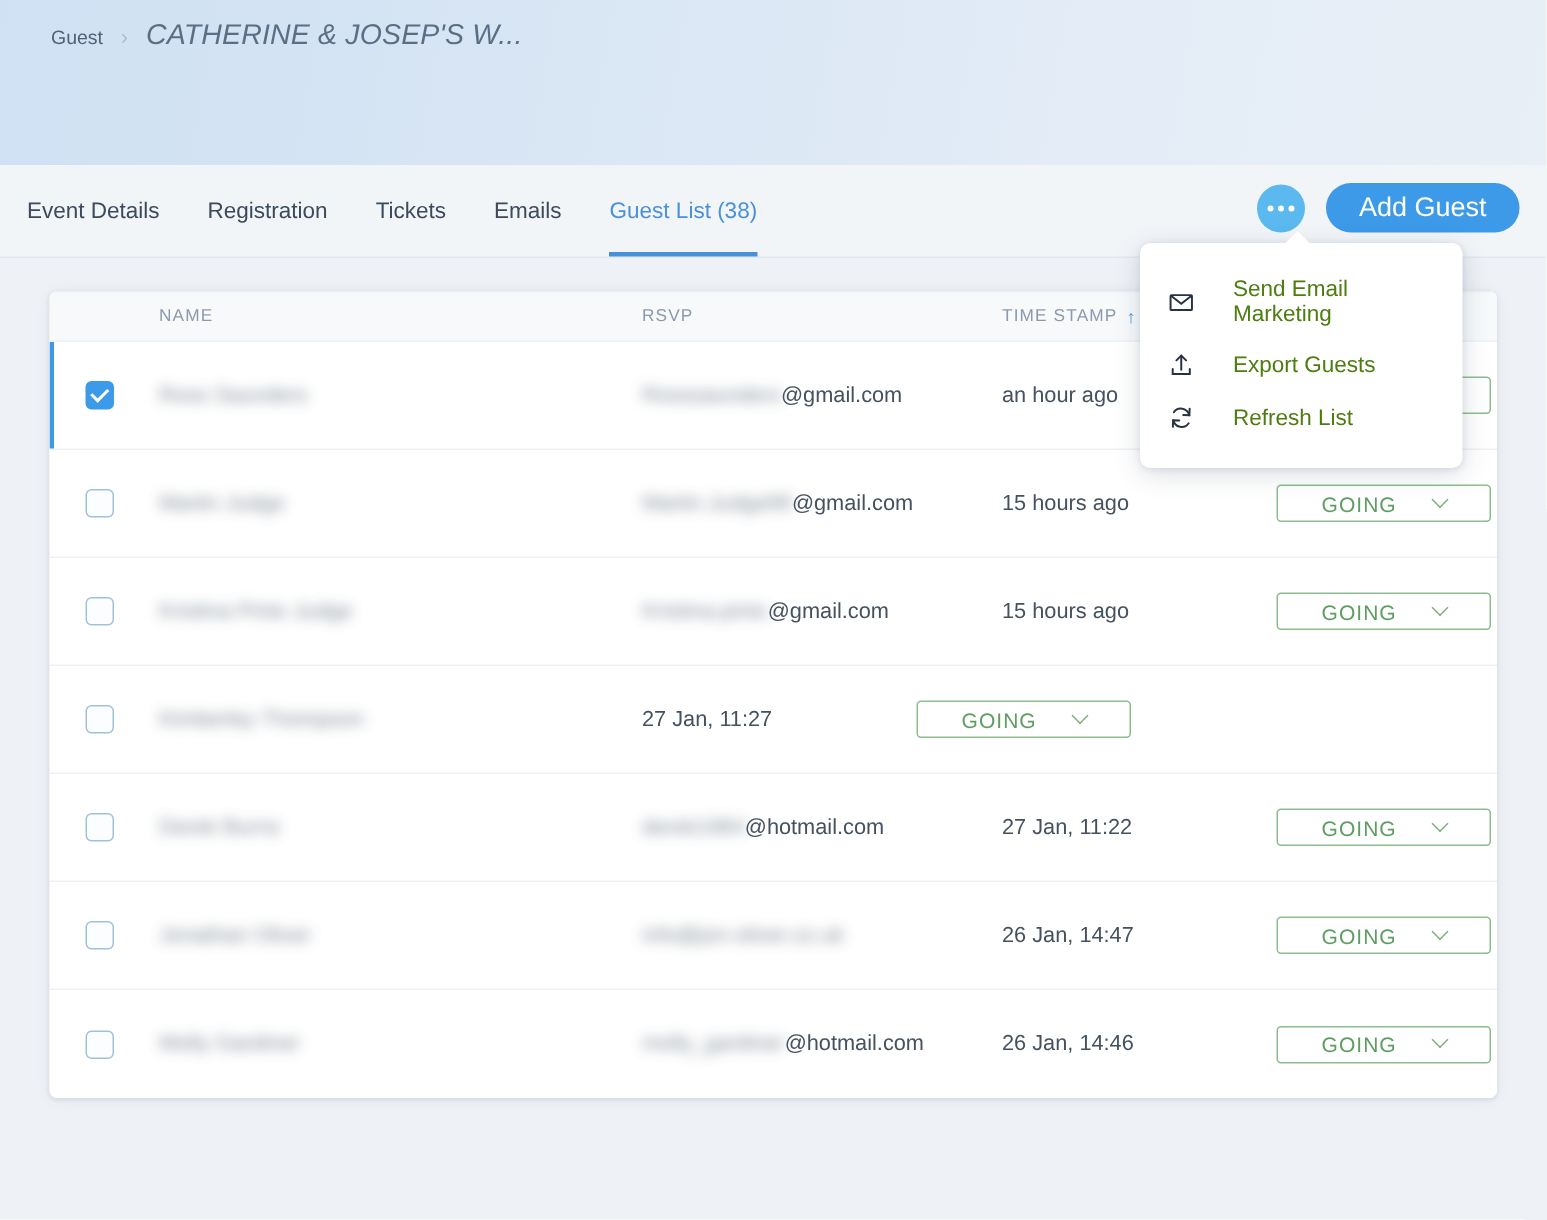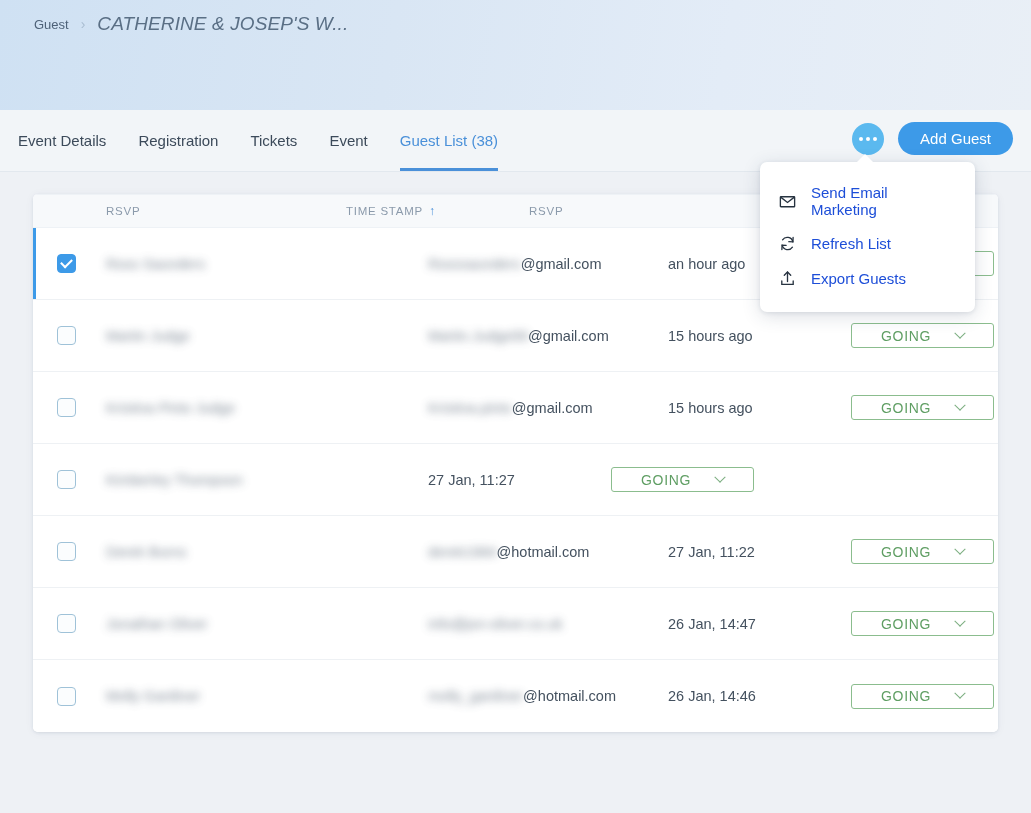--- a/index.html
+++ b/index.html
@@ -135,21 +135,21 @@
     border-radius: 50%;
     background: #ffffff;
     display: block;
   }
   .add-guest-button {
     height: 33px;
     padding: 0 22px;
     border-radius: 17px;
     background: #3d9ae8;
     color: #fff;
-    font-size: 15px;
+    font-size: 18px;
     border: none;
     cursor: pointer;
     font-family: inherit;
   }
 
   
   .dropdown {
     position: absolute;
     top: 52px;
     right: 56px;
@@ -166,24 +166,24 @@
     top: -8px;
     left: 96px;
     width: 0; height: 0;
     border-left: 9px solid transparent;
     border-right: 9px solid transparent;
     border-bottom: 9px solid #ffffff;
   }
   .menu-item {
     display: flex;
     align-items: center;
-    gap: 14px;
+    gap: 25px;
     padding: 8px 18px;
     font-size: 15px;
-    color: #1d4ed8;
+    color: #4d7c0f;
     cursor: pointer;
   }
   .menu-icon {
     width: 19px; height: 19px;
     flex: 0 0 19px;
     color: #273340;
     display: flex;
     align-items: center;
     justify-content: center;
   }
@@ -341,21 +341,21 @@
     <div class="tab">
       <span>Event Details</span>
     </div>
     <div class="tab">
       <span>Registration</span>
     </div>
     <div class="tab">
       <span>Tickets</span>
     </div>
     <div class="tab">
-      <span>Event</span>
+      <span>Emails</span>
     </div>
     <div class="tab active">
       <span>Guest List (38)</span>
     </div>
   </div>
 
   <div class="tabbar-actions">
     <button class="more-button">
       <span></span>
       <span></span>
@@ -366,51 +366,52 @@
 
   <div class="dropdown">
     <div class="menu-item">
       <span class="menu-icon">
         <svg width="19" height="19" viewBox="0 0 20 20" fill="none" stroke="currentColor" stroke-width="1.4">
           <rect x="2.5" y="5" width="15" height="10.5" rx="0.6"></rect>
           <path d="M2.8 5.4 L10 11 L17.2 5.4"></path>
         </svg>
       </span>
       <span>Send Email Marketing</span>
+    </div>
+    <div class="menu-item">
+      <span class="menu-icon">
+        <svg width="19" height="19" viewBox="0 0 20 20" fill="none" stroke="currentColor" stroke-width="1.4" stroke-linecap="round">
+          <path d="M10 13.2 L10 3.4"></path>
+          <path d="M6.6 6.6 L10 3.2 L13.4 6.6"></path>
+          <path d="M4 12.6 L4 16.2 L16 16.2 L16 12.6"></path>
+        </svg>
+      </span>
+      <span>Export Guests</span>
     </div>
     <div class="menu-item">
       <span class="menu-icon">
         <svg width="19" height="19" viewBox="0 0 20 20" fill="none" stroke="currentColor" stroke-width="1.4" stroke-linecap="round">
           <path d="M15.6 8.2 A6 6 0 0 0 4.8 6.1"></path>
           <path d="M4.4 11.8 A6 6 0 0 0 15.2 13.9"></path>
           <path d="M15.9 3.6 L15.7 8.3 L11.4 8.1"></path>
           <path d="M4.1 16.4 L4.3 11.7 L8.6 11.9"></path>
         </svg>
       </span>
       <span>Refresh List</span>
     </div>
-    <div class="menu-item">
-      <span class="menu-icon">
-        <svg width="19" height="19" viewBox="0 0 20 20" fill="none" stroke="currentColor" stroke-width="1.4" stroke-linecap="round">
-          <path d="M10 13.2 L10 3.4"></path>
-          <path d="M6.6 6.6 L10 3.2 L13.4 6.6"></path>
-          <path d="M4 12.6 L4 16.2 L16 16.2 L16 12.6"></path>
-        </svg>
-      </span>
-      <span>Export Guests</span>
-    </div>
   </div>
 </div>
 
 <div class="content">
   <div class="card">
 
 
     <div class="thead">
       <div class="col-check"></div>
+      <div class="col-name">NAME</div>
       <div class="col-email">RSVP</div>
       <div class="col-time">
         <span>TIME STAMP</span>
         <span class="sort-arrow">↑</span>
       </div>
       <div class="col-rsvp">RSVP</div>
     </div>
 
     <div class="row selected">
       <div class="col-check">

